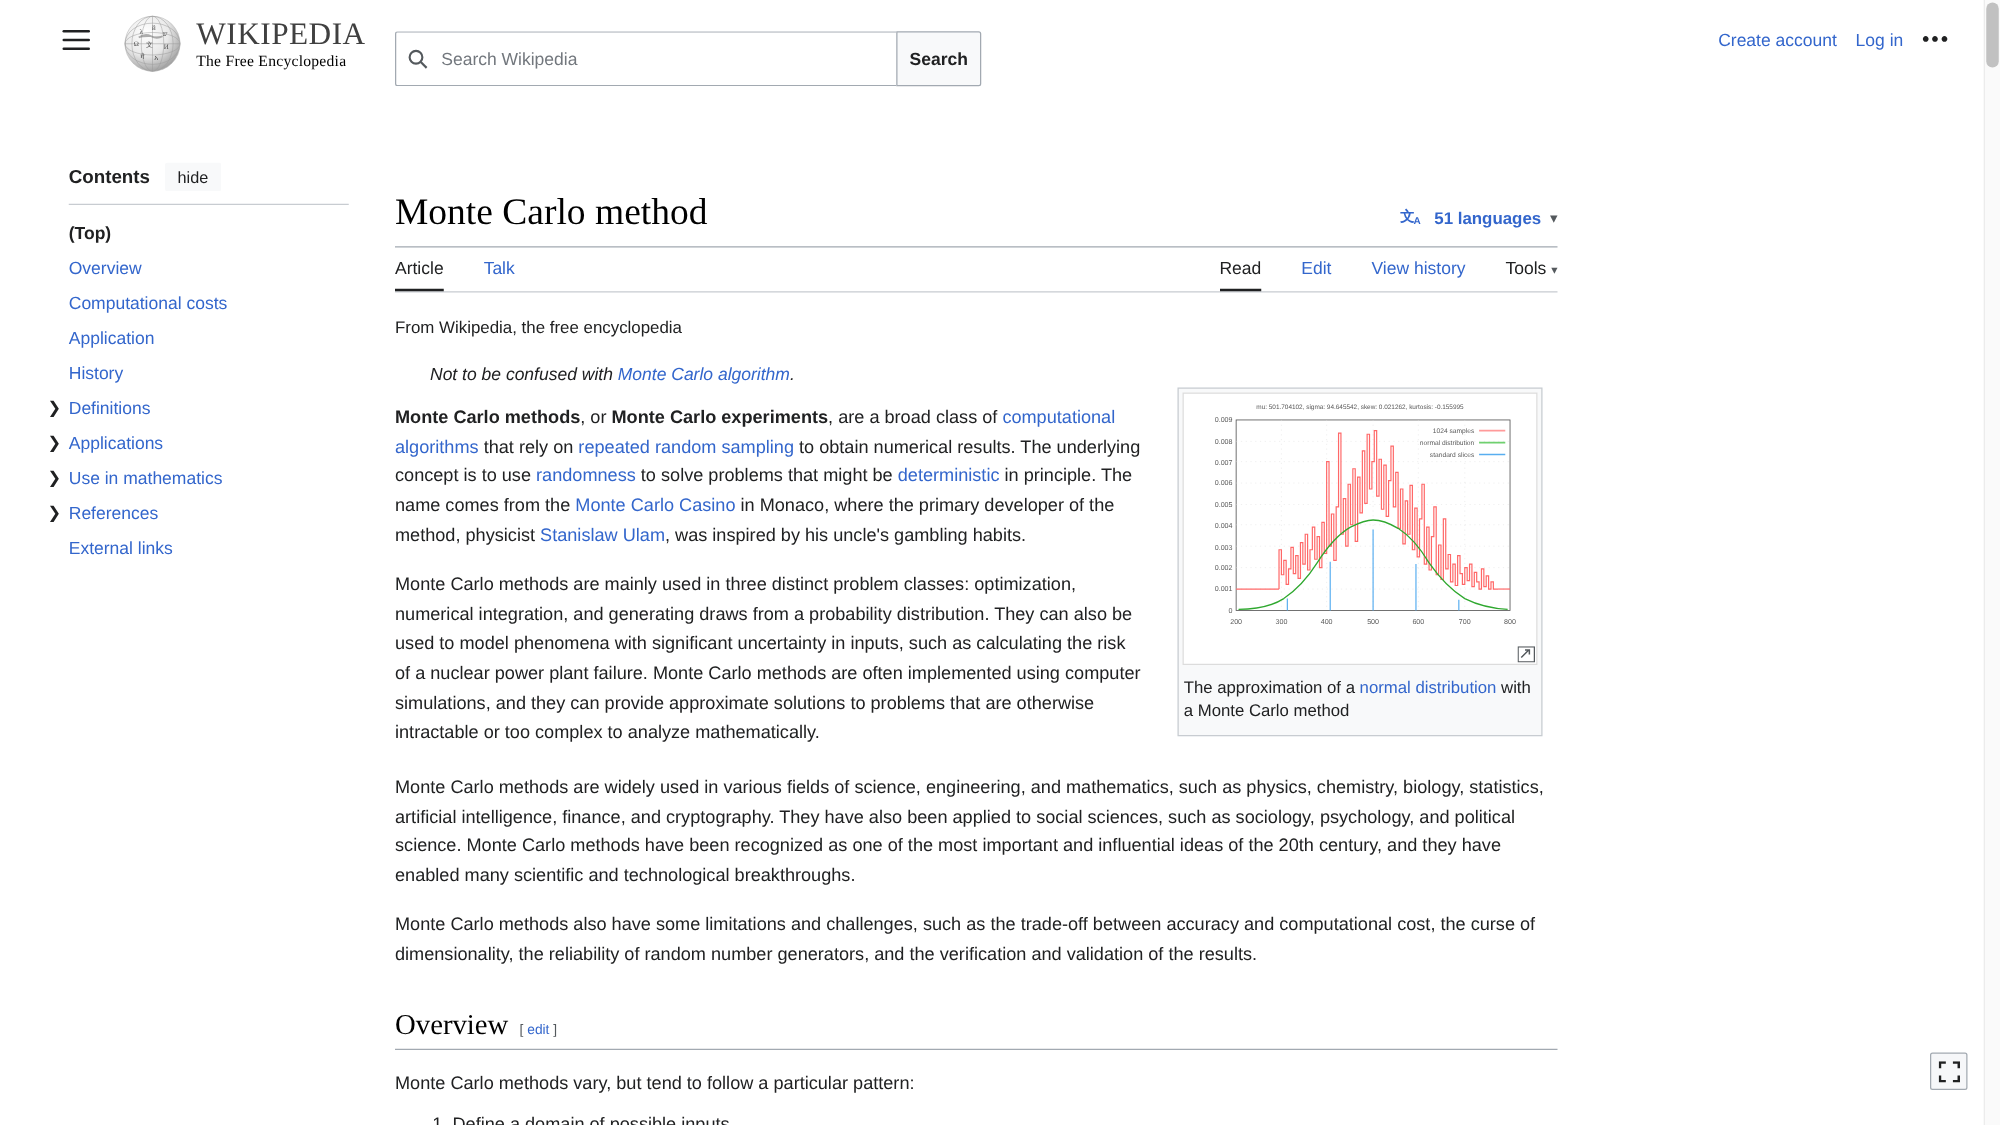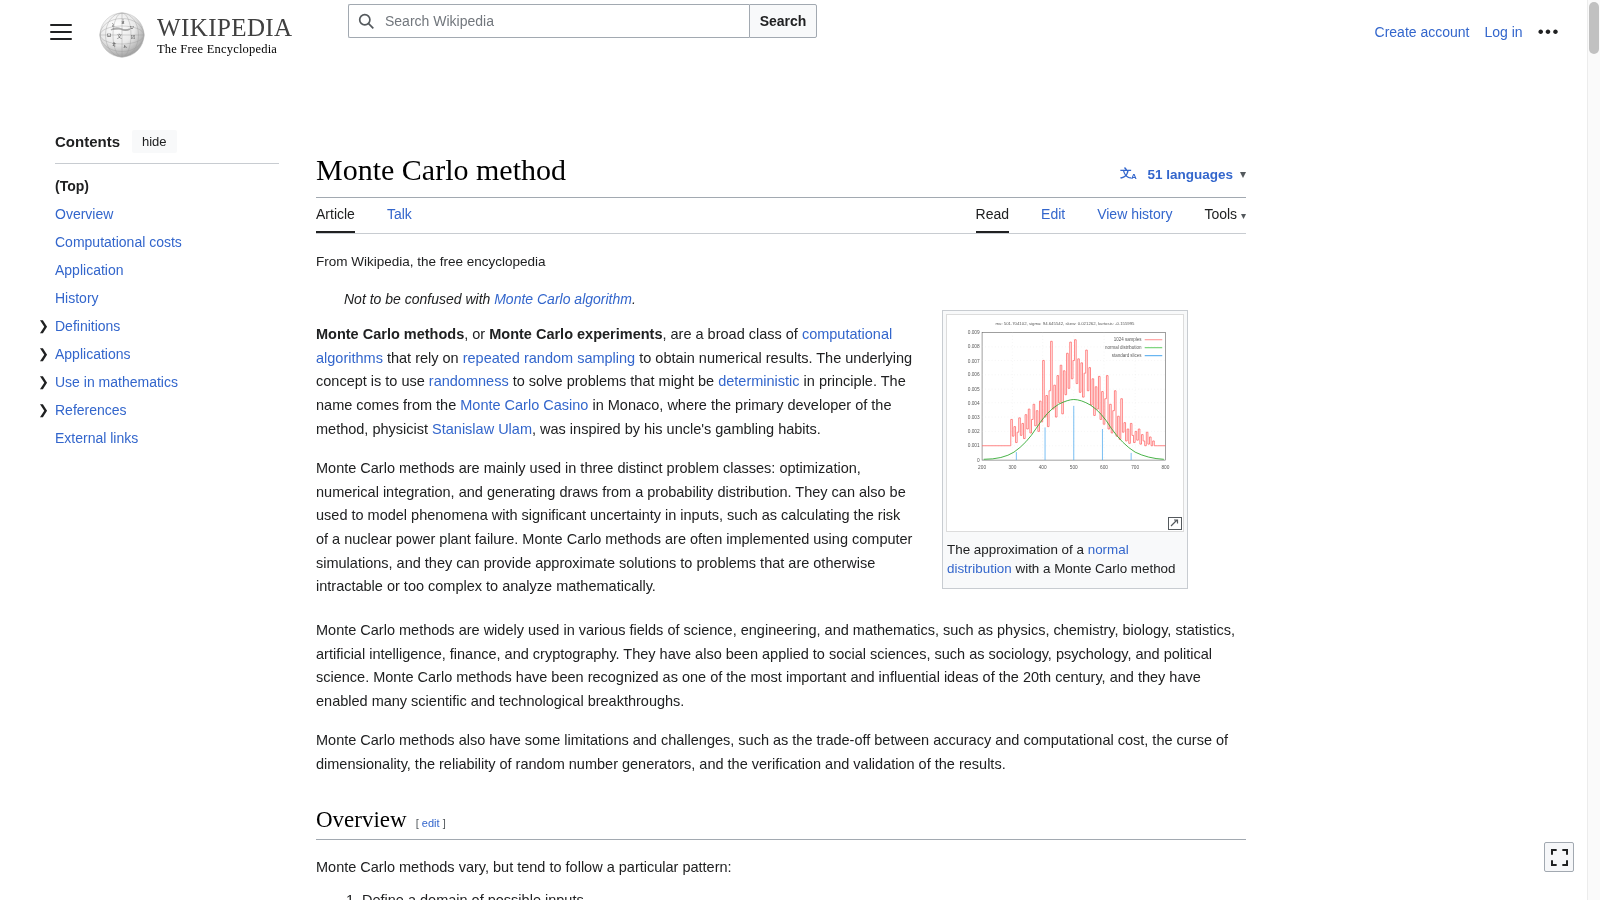--- a/index.html
+++ b/index.html
@@ -15,21 +15,21 @@
   
   .header { position:relative; height:65px; display:flex; align-items:flex-start; padding-top:10px; }
   .hamburger { width:22px; height:16px; margin-left:50px; margin-top:14px; display:flex; flex-direction:column; justify-content:space-between; cursor:pointer; }
   .hamburger span { display:block; height:2px; background:#202122; border-radius:1px; }
   .logo-wrap { display:flex; align-items:center; margin-left:25px; margin-top:0px; }
   .globe { width:50px; height:50px; }
   .wordmark { margin-left:10px; line-height:1; }
   .wordmark .wm1 { font-family:"Liberation Serif", serif; font-size:25px; letter-spacing:.4px; color:#404040; }
   .wordmark .wm2 { font-family:"Liberation Serif", serif; font-size:12.5px; color:#000; margin-top:3px; letter-spacing:.2px; }
 
-  .searchbox { position:absolute; left:316px; top:4px; display:flex; width:469px; height:34px;margin-left:32px; }
+  .searchbox { position:absolute; left:316px; top:25px; display:flex; width:469px; height:44px; }
   .search-field { flex:1; display:flex; align-items:center; border:1px solid #a2a9b1; border-right:none; border-radius:2px 0 0 2px; background:#fff; padding-left:9px; }
   .search-field svg { flex:none; }
   .search-field input { border:none; outline:none; flex:1; font-family:"Liberation Sans", sans-serif; font-size:14px; color:#202122; padding-left:10px; background:transparent; }
   .search-field input::placeholder { color:#72777d; }
   .search-btn { width:68px; border:1px solid #a2a9b1; background:#f8f9fa; font-size:14px; font-weight:bold; color:#202122; cursor:pointer; font-family:Liberation Sans, sans-serif; border-radius:0 2px 2px 0; }
 
   .acct { position:absolute; right:40px; top:24px; display:flex; align-items:center; gap:15px; font-size:14px; }
   .acct .dots { letter-spacing:1.5px; color:#202122; font-size:17px; line-height:10px; cursor:pointer; }
 
   
@@ -58,21 +58,21 @@
   .tabs-rule { border:none; border-top:1px solid #c8ccd1; margin:0; }
 
   .fromwp { font-size:13.5px; color:#202122; margin:20px 0 0 0; }
   .hatnote { font-style:italic; font-size:14px; margin:22px 0 0 28px; color:#202122; }
   p.body { font-size:14.5px; line-height:1.63; margin:16px 0 0 0; color:#202122; }
 
   .lead { display:flex; gap:0; align-items:flex-start; }
   .lead-text { width:600px; flex:none; }
 
   
-  .thumb { width:246px; border:1px solid #c8ccd1; background:#f8f9fa; margin-left:26px; margin-top:3px; flex:none; }
+  .thumb { width:292px; border:1px solid #c8ccd1; background:#f8f9fa; margin-left:26px; margin-top:3px; flex:none; }
   .thumb-img { background:#fff; margin:3px; border:1px solid #dcdcdc; position:relative; height:218px; }
   .thumb-cap { font-size:13.4px; line-height:1.45; padding:5px 8px 9px 4px; color:#202122; position:relative; }
   .magnify { position:absolute; right:5px; top:-18px; width:14px; height:13px; }
 
   .chart { position:absolute; inset:0; }
   .chart text { font-family:"Liberation Sans", sans-serif; fill:#5a5a5a; }
 
   
   h2 { font-family:"Liberation Serif", serif; font-weight:normal; font-size:23px; margin:30px 0 0 0; display:flex; align-items:baseline; gap:9px; color:#000; }
   h2 .editlink { font-family:"Liberation Sans", sans-serif; font-size:11px; color:#54595d; }

